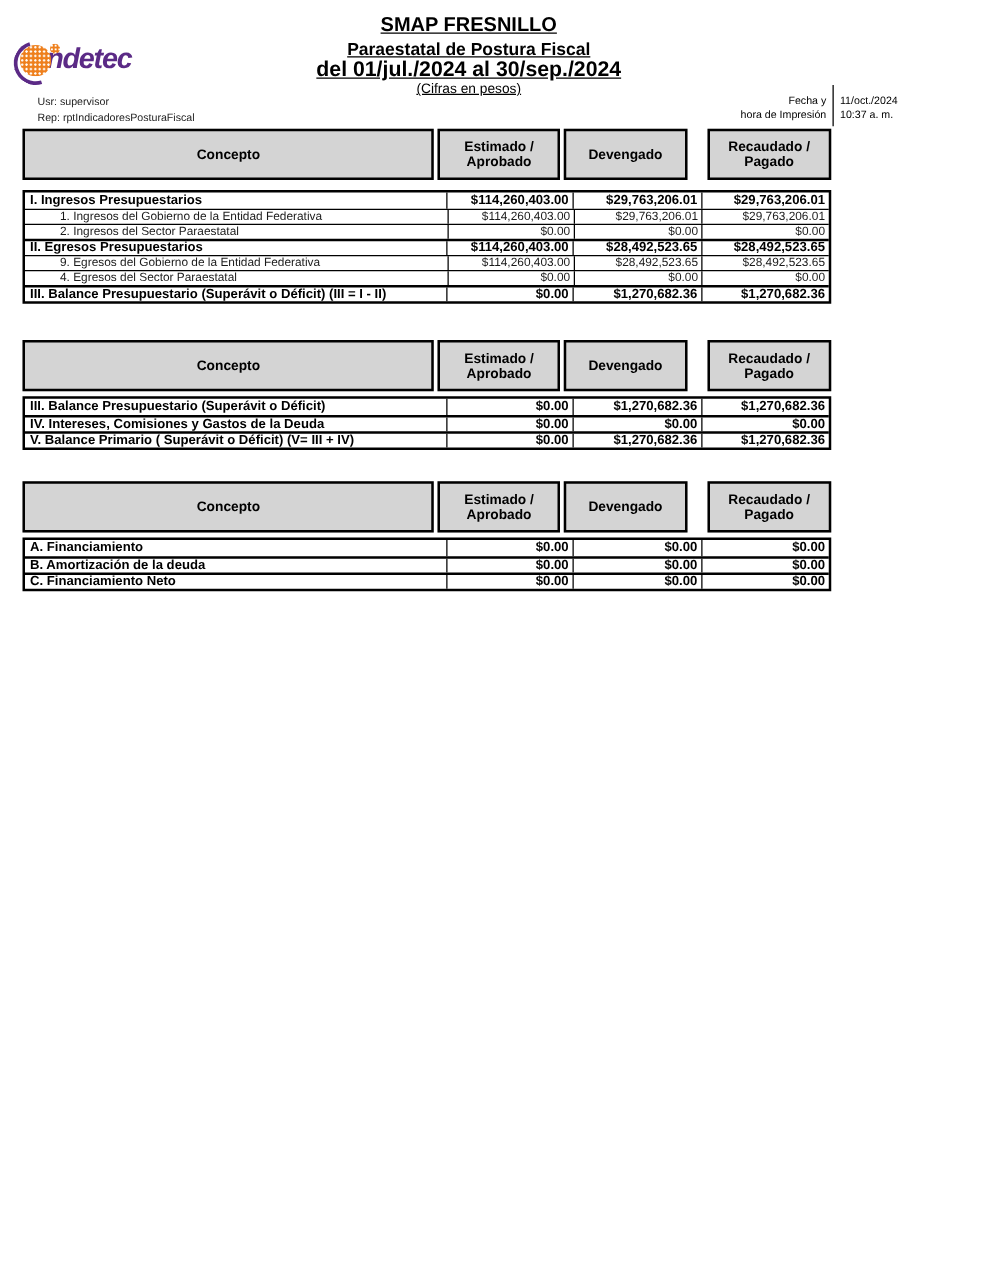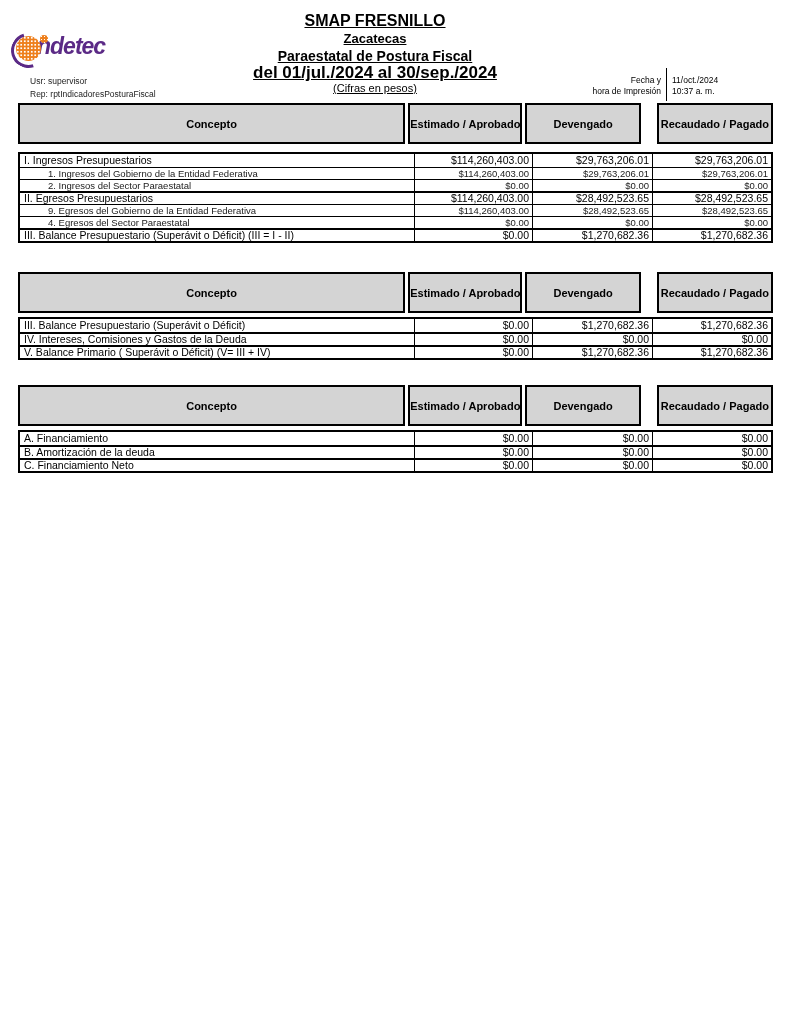--- a/index.html
+++ b/index.html
@@ -44,40 +44,40 @@
   .t-report { font-size:14px; font-weight:bold; line-height:18px; }
   .t-period { font-size:17px; font-weight:bold; line-height:16px; }
   .t-units  { font-size:11px; line-height:14px; }
 
   .print-info { position:absolute; left:570px; top:68px; display:flex; font-size:8.5px; line-height:11px; }
   .print-labels { width:96px; text-align:right; padding-right:5px; padding-top:7px; }
   .print-divider { width:0; border-left:1px solid #000; height:33px; }
   .print-values { padding-left:5px; padding-top:7px; }
 
   
-  .rtable { position:absolute; left:18px; width:755px; }
+  .rtable { position:absolute; left:18px; width:647px; }
   .rtable.t1 { top:103px; }
   .rtable.t2 { top:272px; }
   .rtable.t3 { top:385px; }
 
   .thead { display:flex; height:41px; margin-bottom:8px; }
   .t2 .thead, .t3 .thead { margin-bottom:4px; }
   .hcell {
     background:#d4d4d4; border:2px solid #000;
     display:flex; align-items:center; justify-content:center;
     font-weight:bold; font-size:11px; text-align:center;
   }
   .hcell.c0 { width:393px; margin-right:3px; }
   .hcell.c1 { width:116px; margin-right:3px; }
   .hcell.c2 { width:117px; margin-right:16px; }
   .hcell.c3 { width:118px; }
 
   .tbody { border:2px solid #000; background:#fff; }
   .trow { display:flex; border-top:1px solid #000; min-height:12px; font-size:9.5px; color:#1a1a1a; }
-  .trow.bold { border-top-width:2px; font-weight:normal; min-height:13px; font-size:10.5px; color:#000; }
+  .trow.bold { border-top-width:2px; font-weight:bold; min-height:13px; font-size:10.5px; color:#000; }
   .trow:first-child, .trow.bold:first-child { border-top:none; }
   .tcell {
     display:flex; align-items:center; border-left:1px solid #000;
     overflow:hidden; white-space:nowrap; line-height:1;
   }
   .tcell.c0 { width:394px; padding-left:4px; border-left:none; }
   .tcell.c0.indent { padding-left:28px; }
   .tcell.c1 { width:118px; }
   .tcell.c2 { width:120px; }
   .tcell.c3 { width:119px; }
@@ -95,21 +95,20 @@
     <span class="logo-text">ndetec</span>
   </div>
 
   <div class="usr-rep">
     <div>Usr: supervisor</div>
     <div>Rep: rptIndicadoresPosturaFiscal</div>
   </div>
 
   <div class="title-block">
     <div class="t-org">SMAP FRESNILLO</div>
-    <div class="t-state">Zacatecas</div>
     <div class="t-report">Paraestatal de Postura Fiscal</div>
     <div class="t-period">del 01/jul./2024 al 30/sep./2024</div>
     <div class="t-units">(Cifras en pesos)</div>
   </div>
 
   <div class="print-info">
     <div class="print-labels">
       <div>Fecha y</div>
       <div>hora de Impresión</div>
     </div>

